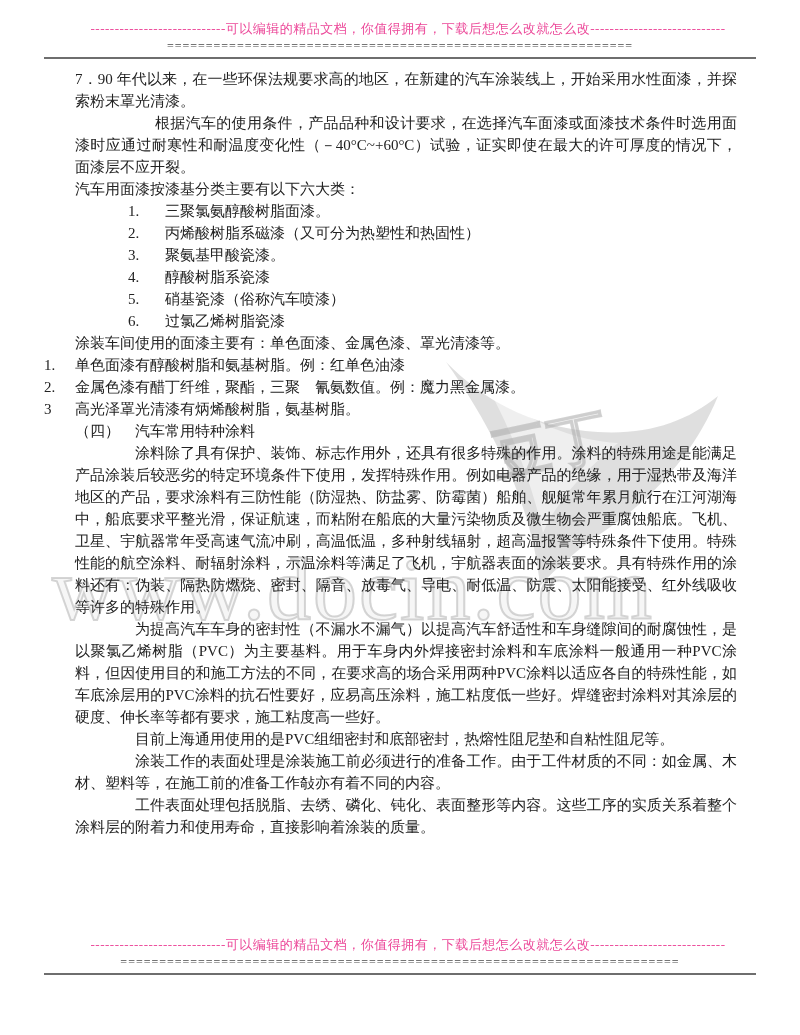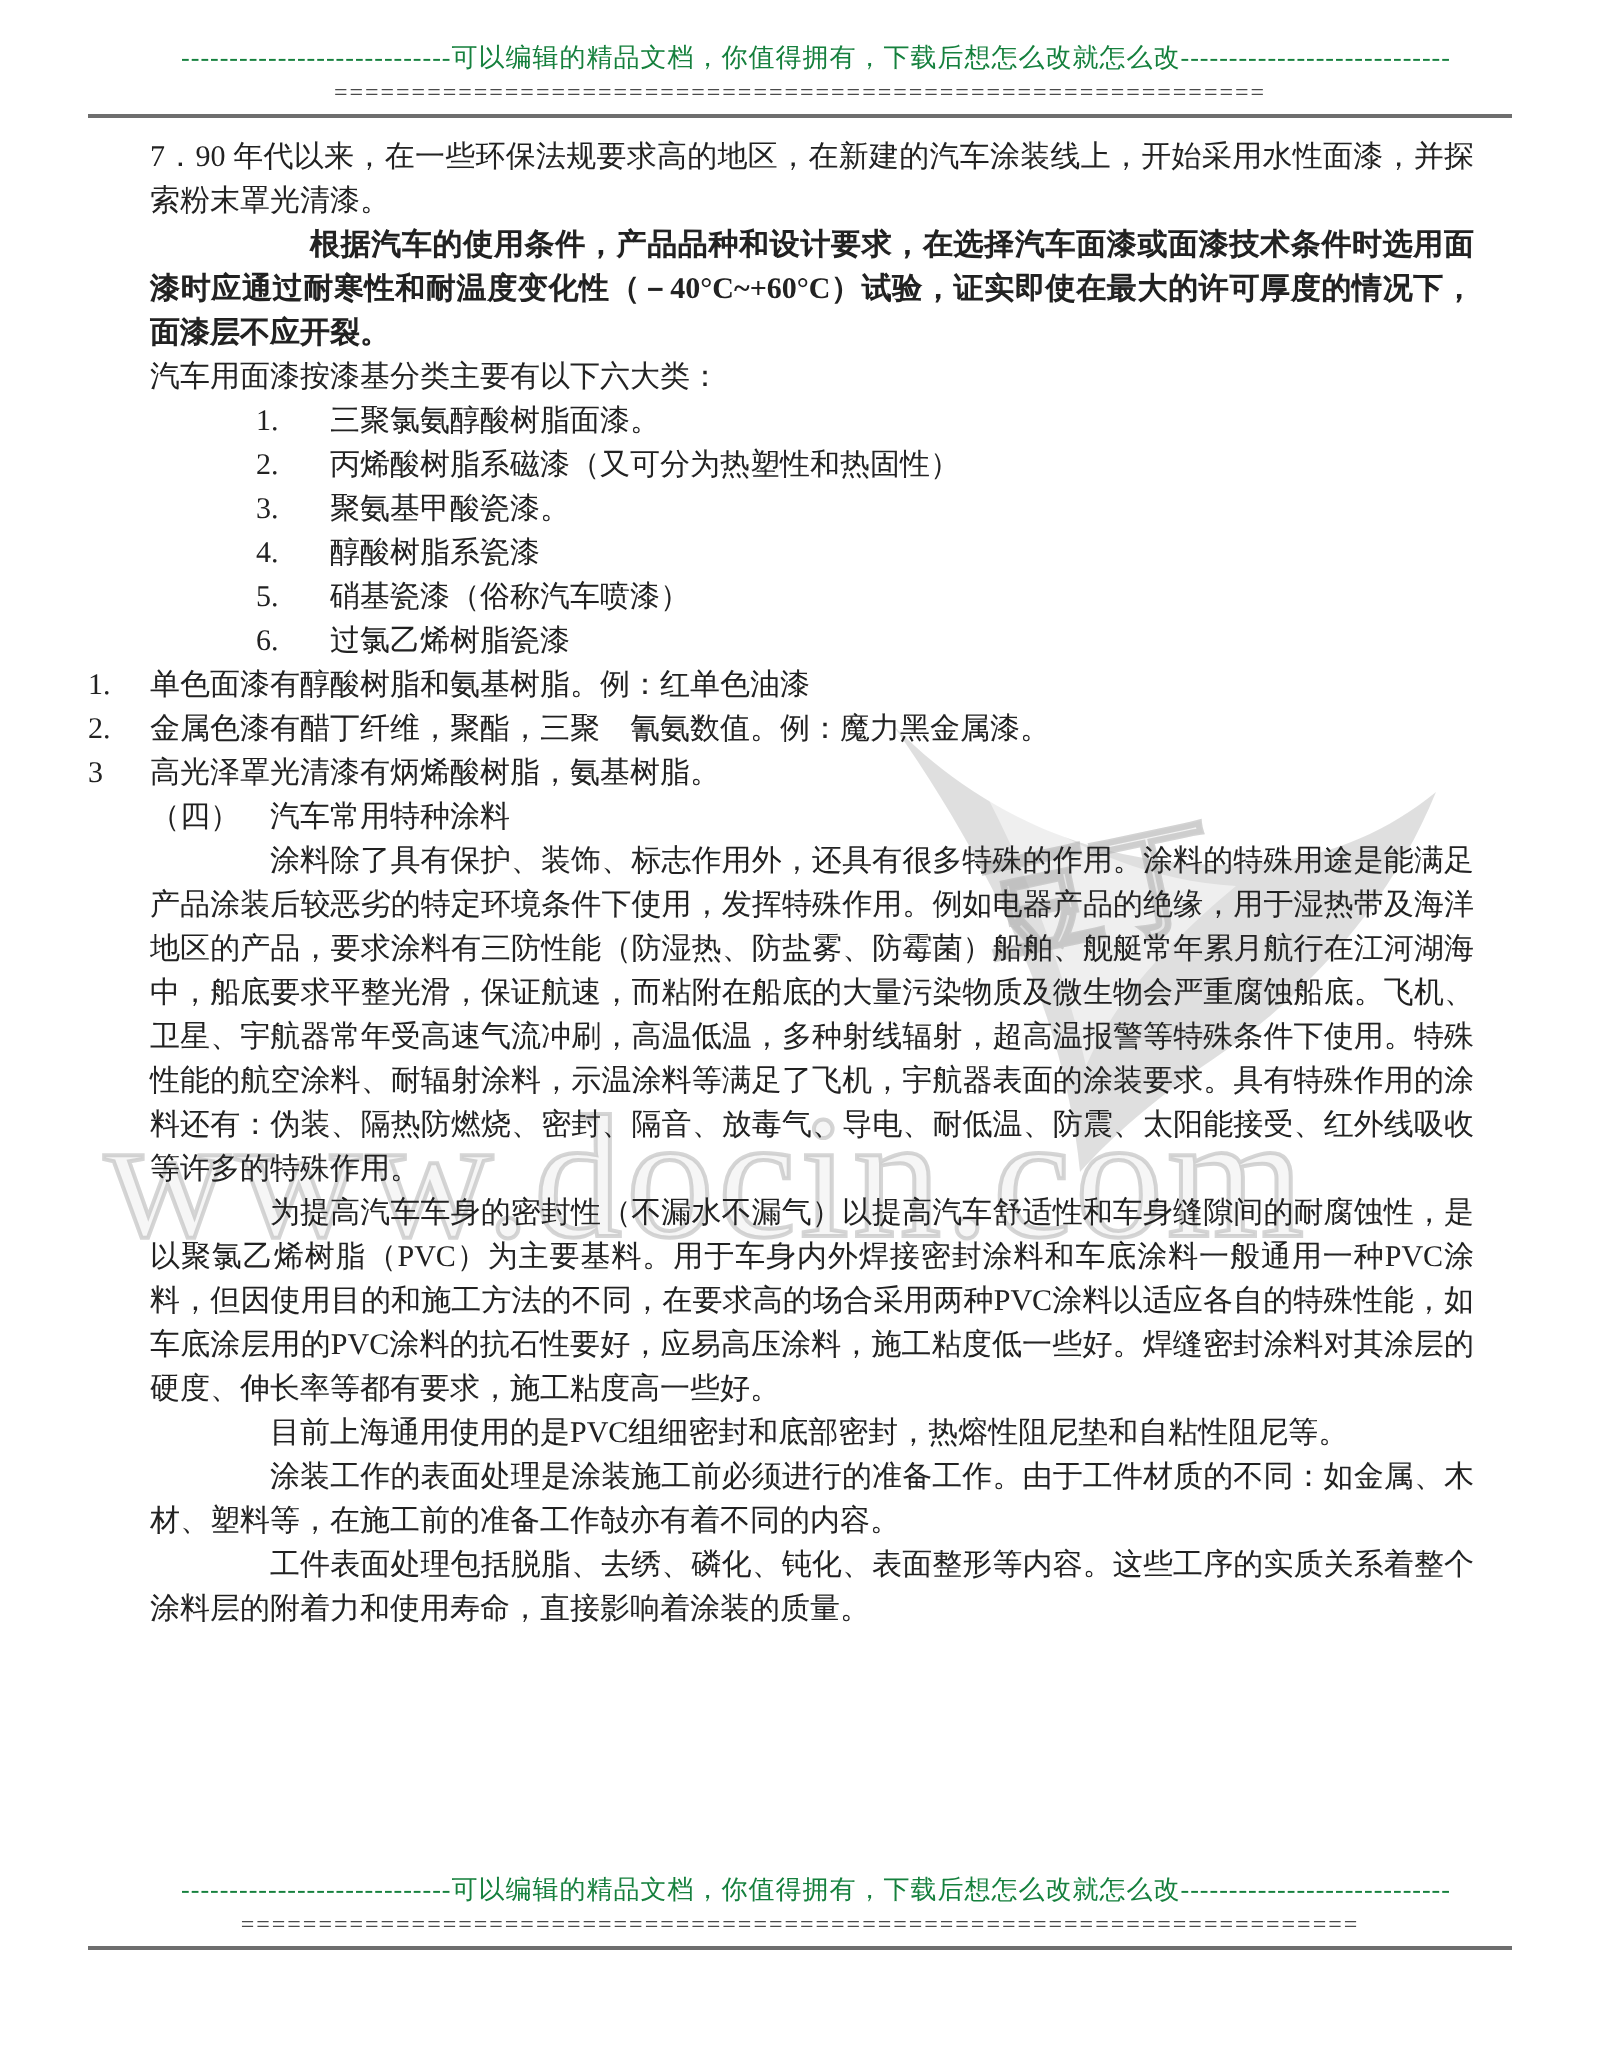--- a/index.html
+++ b/index.html
@@ -9,21 +9,21 @@
     margin:0 auto;
     background:#ffffff;
     font-family:"Liberation Serif","DejaVu Serif",serif;
     color:#222;
     overflow:hidden;
   }
   
   .banner-block{position:absolute;left:0;right:0;text-align:center;z-index:2;}
   .banner-block.top{top:20px;}
   .banner-block.bottom{top:936px;}
-  .banner-line{font-size:13px;color:#15803d;letter-spacing:0.5px;white-space:nowrap;padding-left:16px;}
+  .banner-line{font-size:13px;color:#ec4899;letter-spacing:0.5px;white-space:nowrap;padding-left:16px;}
   .equals-line{font-size:12px;color:#4a4a4a;letter-spacing:1px;margin-top:1px;white-space:nowrap;}
   .rule{position:absolute;left:44px;right:44px;border-top:2px solid #6e6e6e;z-index:2;}
   .rule.top{top:57px;}
   .rule.bottom{top:973px;}
   
   .wm-logo{position:absolute;left:428px;top:348px;width:300px;height:240px;z-index:0;opacity:0.55;}
   .wm-dd{
     position:absolute;left:492px;top:408px;z-index:0;
     font-size:58px;font-weight:bold;transform:rotate(-12deg);
     color:rgba(190,190,190,0.18);
@@ -37,21 +37,21 @@
     white-space:nowrap;
   }
   
   .content{
     position:absolute;top:68px;left:75px;width:662px;z-index:1;
     font-size:15px;line-height:22px;
     text-align:justify;
   }
   .content p{margin:0;}
   .item7{margin-left:50px;}
-  .p-conditions{text-indent:80px;font-weight:bold;}
+  .p-conditions{text-indent:80px;}
   .list-intro{margin-left:50px;}
   .ptype-row{margin-left:53px;display:flex;}
   .ptype-num{width:37px;flex:none;}
   .shop-intro{margin-left:-31px;}
   .shop-row{margin-left:-31px;display:flex;}
   .shop-num{width:31px;flex:none;}
   .sec4-heading{margin-top:6px;}
   .sec4-p1{margin-top:2px;text-indent:60px;}
   .p-gap{margin-top:9px;text-indent:60px;}
   .sec5-heading{margin-top:28px;margin-left:12px;}
@@ -104,20 +104,21 @@
     </div>
     <div class="ptype-row">
       <span class="ptype-num">5.</span>
       <span class="ptype-txt">硝基瓷漆（俗称汽车喷漆）</span>
     </div>
     <div class="ptype-row">
       <span class="ptype-num">6.</span>
       <span class="ptype-txt">过氯乙烯树脂瓷漆</span>
     </div>
 
+    <p class="shop-intro">涂装车间使用的面漆主要有：单色面漆、金属色漆、罩光清漆等。</p>
 
     <div class="shop-row">
       <span class="shop-num">1.</span>
       <span class="shop-txt">单色面漆有醇酸树脂和氨基树脂。例：红单色油漆</span>
     </div>
     <div class="shop-row">
       <span class="shop-num">2.</span>
       <span class="shop-txt">金属色漆有醋丁纤维，聚酯，三聚　氰氨数值。例：魔力黑金属漆。</span>
     </div>
     <div class="shop-row">

